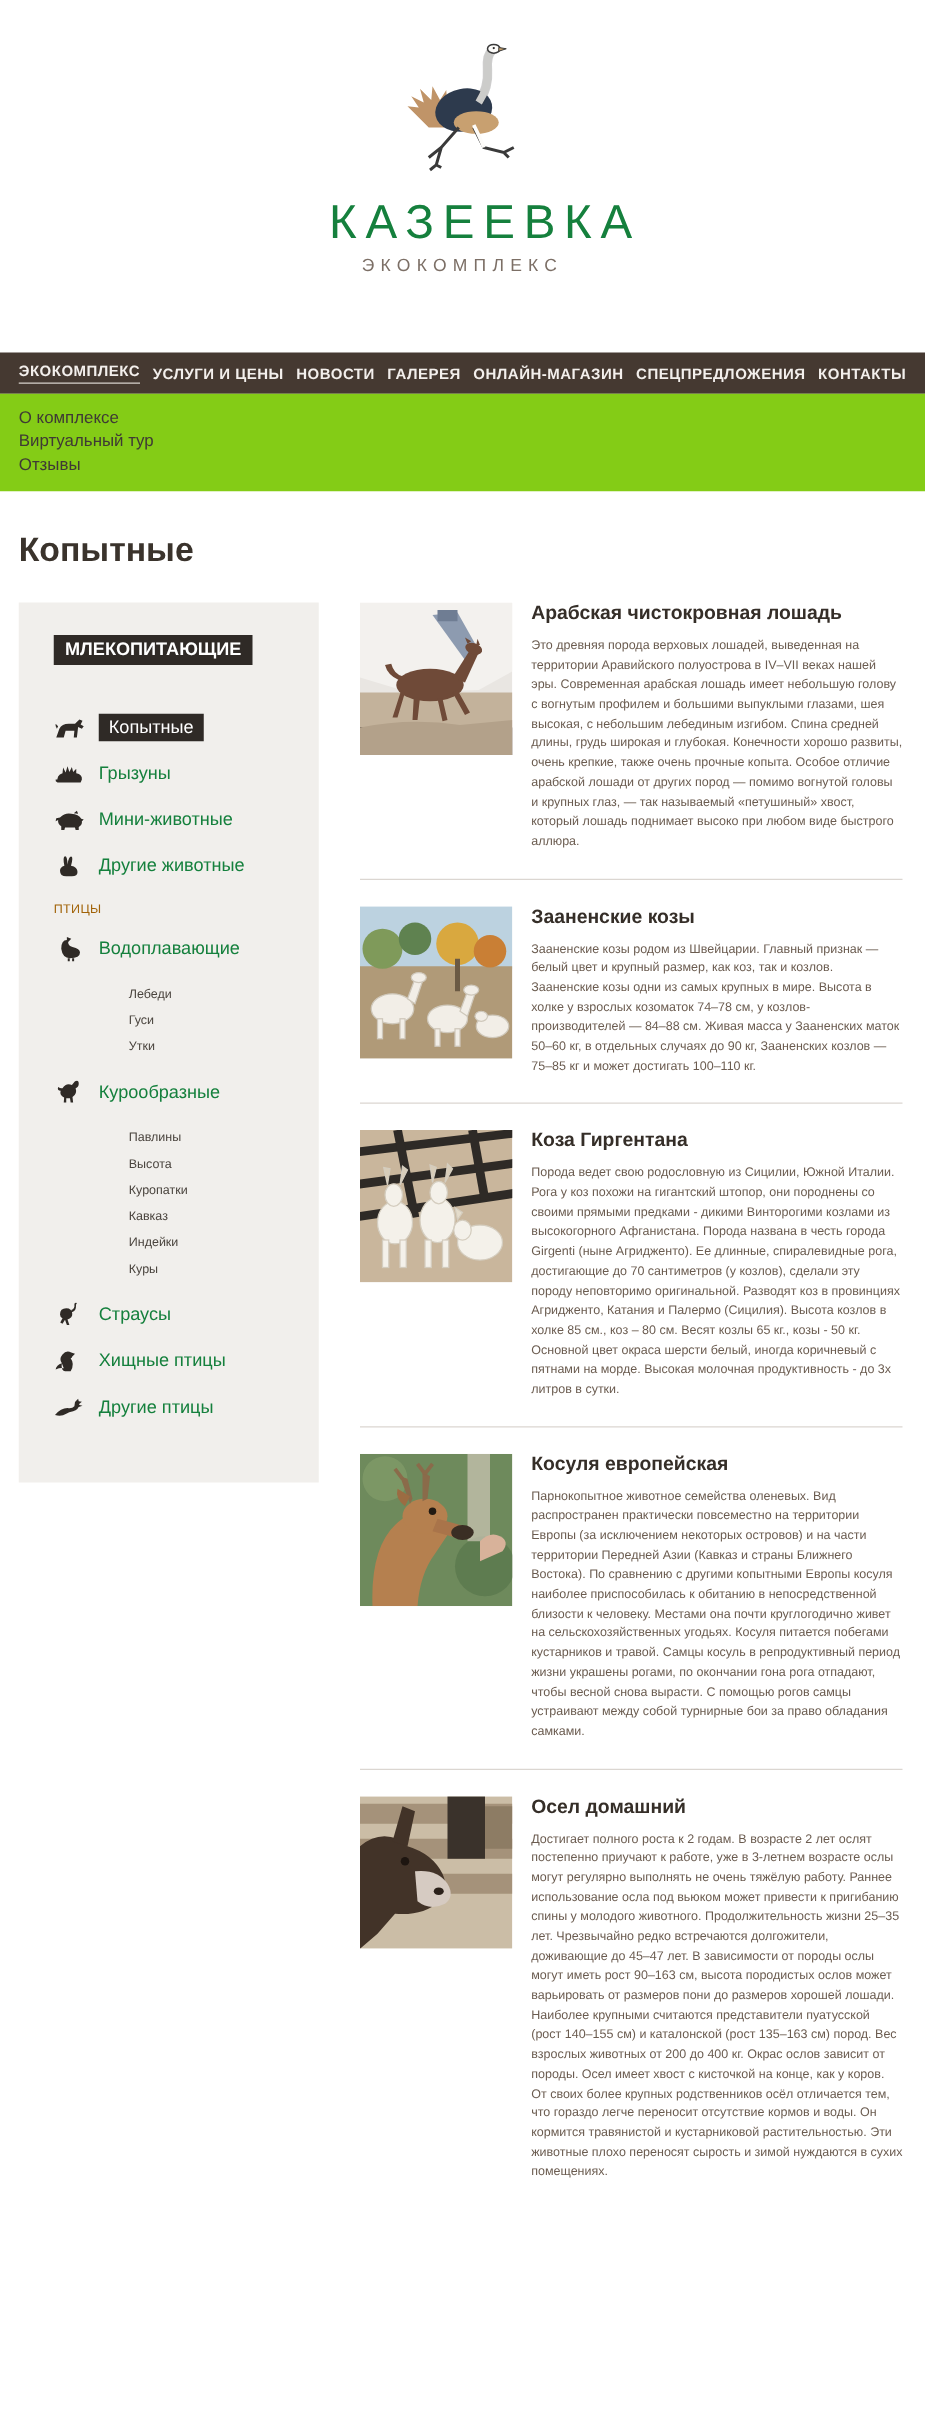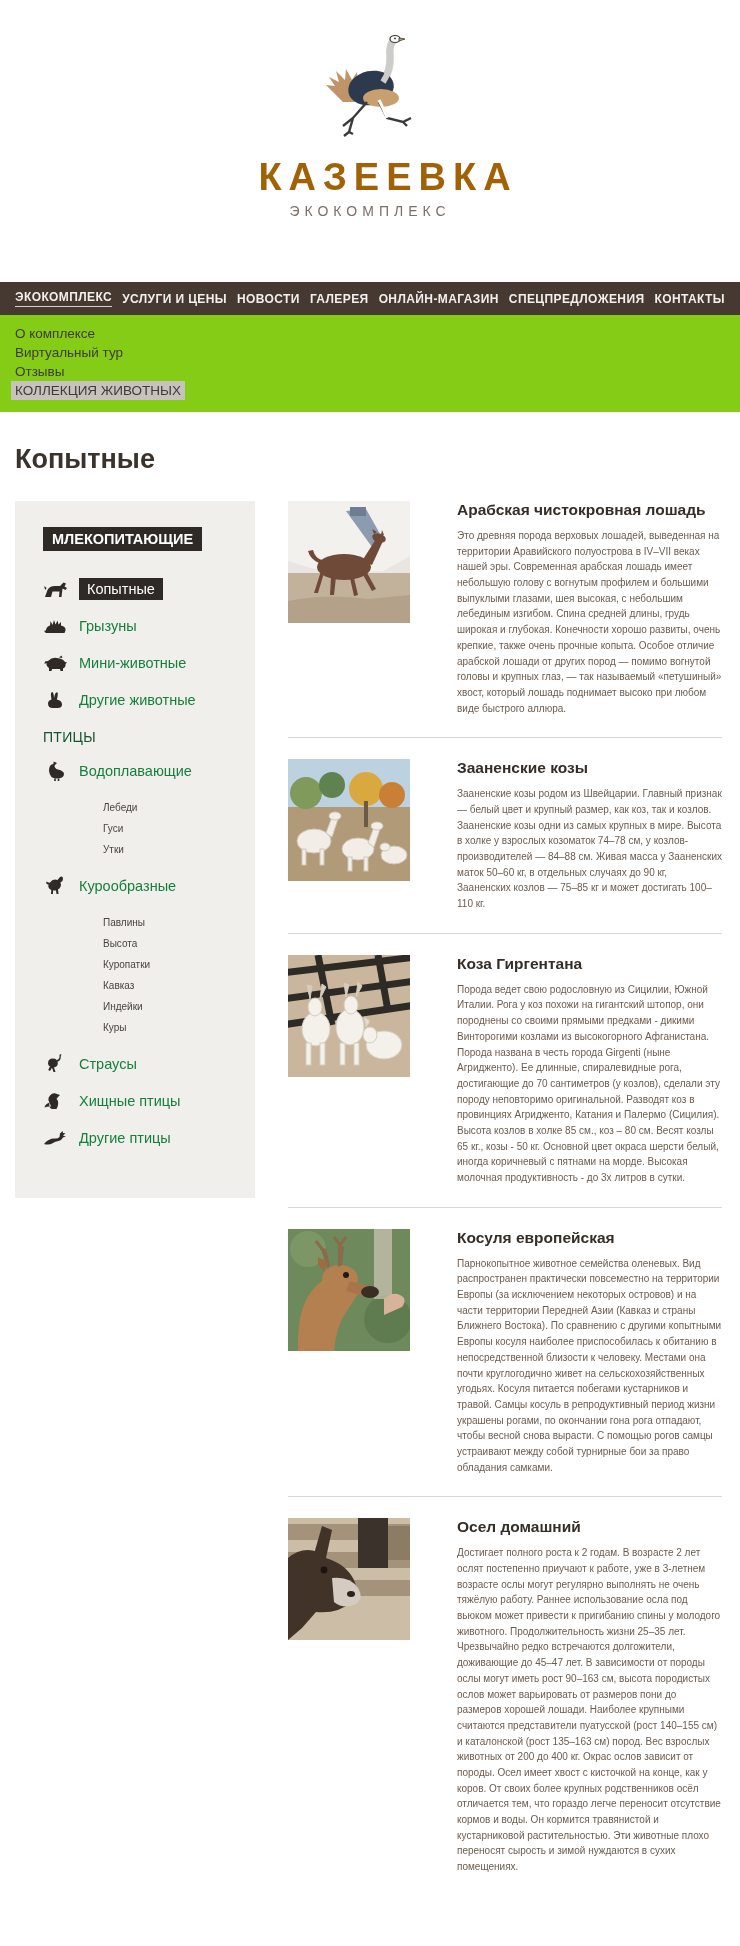--- a/index.html
+++ b/index.html
@@ -2,21 +2,21 @@
 <html lang="ru"><head>
 <meta charset="utf-8">
 <style>
   html,body{margin:0;padding:0;}
   body{width:740px;background:#ffffff;font-family:"Liberation Sans",sans-serif;color:#3f3a35;}
   .page{width:740px;overflow:hidden;}
 
   
   header{height:252px;text-align:center;position:relative;}
   .logo-art{margin-top:30px;}
-  .site-title{font-size:38px;letter-spacing:7px;color:#a16207;font-weight:bold;margin-top:2px;padding-left:36px;}
+  .site-title{font-size:38px;letter-spacing:7px;color:#15803d;font-weight:normal;margin-top:2px;padding-left:36px;}
   .site-subtitle{font-size:14px;letter-spacing:5px;color:#7c6f66;margin-top:4px;}
 
   
   nav.mainnav{background:#453931;height:33px;display:flex;align-items:center;
     justify-content:space-between;padding:0 15px;}
   nav.mainnav a{color:#f3efec;text-decoration:none;font-size:12px;font-weight:bold;
     letter-spacing:.4px;white-space:nowrap;cursor:pointer;}
   nav.mainnav a.active{border-bottom:1px solid #d8d2cc;padding-bottom:2px;}
 
   
@@ -29,34 +29,34 @@
   
   h1.page-title{font-size:27px;font-weight:bold;color:#3a332c;margin:32px 0 26px 15px;}
 
   
   .content{display:flex;align-items:flex-start;padding:0 18px 30px 15px;}
   .sidebar{width:240px;min-width:240px;background:#f1efec;padding:26px 0 34px 28px;box-sizing:border-box;}
   .main{margin-left:33px;width:434px;}
 
   
   .cat-header{display:inline-block;background:#2f2a26;color:#fff;font-weight:bold;
-    font-size:14.5px;padding:4px 9px;margin-bottom:12px;cursor:pointer;}
-  .cat-plain{font-size:14px;color:#14532d;margin:18px 0 6px 0;letter-spacing:.3px;cursor:pointer;}
+    font-size:14.5px;padding:4px 9px;margin-bottom:24px;cursor:pointer;}
+  .cat-plain{font-size:10px;color:#a16207;margin:18px 0 6px 0;letter-spacing:.3px;cursor:pointer;}
   .cat-item{display:flex;align-items:center;margin:15px 0;cursor:pointer;}
   .cat-item .ic{width:26px;height:22px;margin-right:10px;flex:none;}
   .cat-item .lbl{font-size:14.5px;color:#15803d;}
   .cat-item.active .lbl{background:#2f2a26;color:#fff;padding:3px 8px;}
   .sub-list{margin:2px 0 6px 60px;}
   .sub-list a{display:block;font-size:10px;color:#4a443e;line-height:21px;
     text-decoration:none;cursor:pointer;}
 
   
   .article{display:flex;align-items:flex-start;}
   .article .photo{width:122px;height:122px;flex:none;margin-right:15px;overflow:hidden;}
-  .article .body{flex:1;margin-left:32px;}
+  .article .body{flex:1;}
   .article h2{font-size:15.5px;font-weight:bold;color:#352e28;margin:0 0 9px 0;}
   .article p{font-size:10px;line-height:1.57;color:#6b5c50;margin:0;}
   .divider{border:none;border-top:1px solid #dbd6d1;margin:21px 0;}
 </style>
 </head>
 <body>
 
 <div class="page">
 
   <header>
@@ -91,21 +91,20 @@
     <a>ГАЛЕРЕЯ</a>
     <a>ОНЛАЙН-МАГАЗИН</a>
     <a>СПЕЦПРЕДЛОЖЕНИЯ</a>
     <a>КОНТАКТЫ</a>
   </nav>
 
   <div class="subnav">
     <a><span class="hl">О комплексе</span></a>
     <a><span class="hl">Виртуальный тур</span></a>
     <a><span class="hl">Отзывы</span></a>
-    <a class="active"><span class="hl">КОЛЛЕКЦИЯ ЖИВОТНЫХ</span></a>
   </div>
 
   <h1 class="page-title">Копытные</h1>
 
   <div class="content">
 
     <aside class="sidebar">
       <div class="cat-header">МЛЕКОПИТАЮЩИЕ</div>
 
       <div class="cat-item active">

